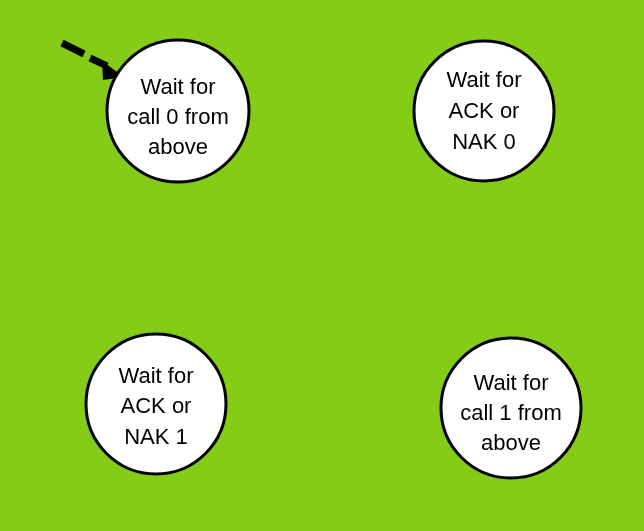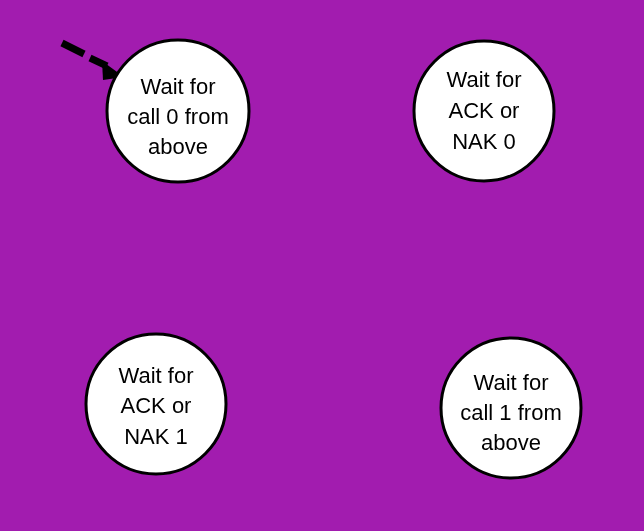--- a/index.html
+++ b/index.html
@@ -7,21 +7,21 @@
     padding: 0;
     background: #ffffff;
   }
   body {
     font-family: "Liberation Sans", sans-serif;
   }
   #canvas {
     position: relative;
     width: 644px;
     height: 531px;
-    background: #a21caf;
+    background: #84cc16;
     overflow: hidden;
   }
   #diagram-svg {
     position: absolute;
     top: 0;
     left: 0;
     width: 644px;
     height: 531px;
   }
   .state-circle {

